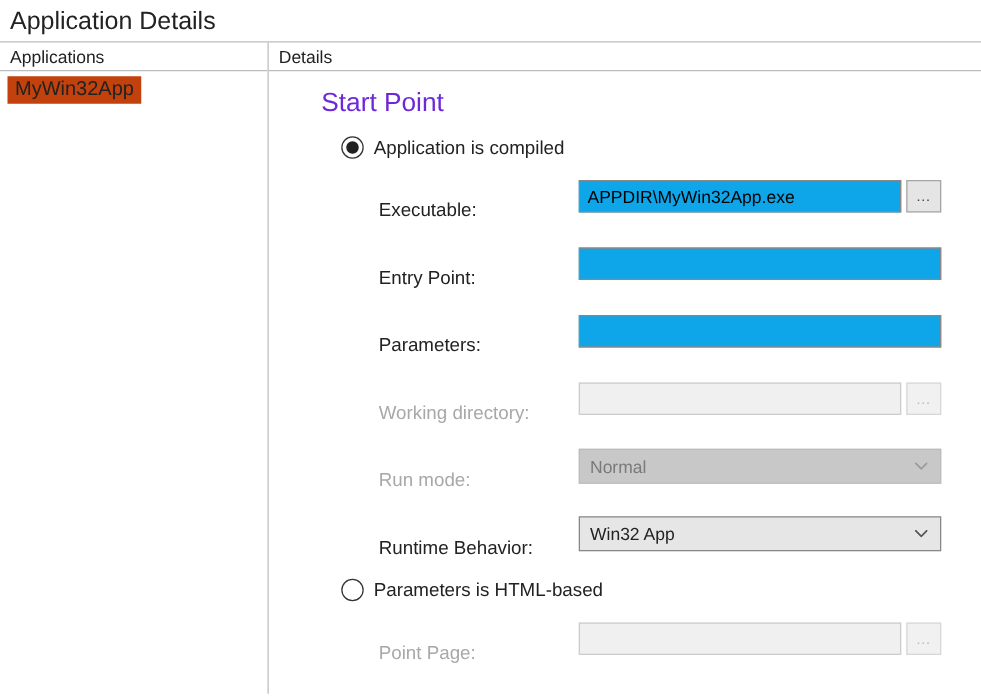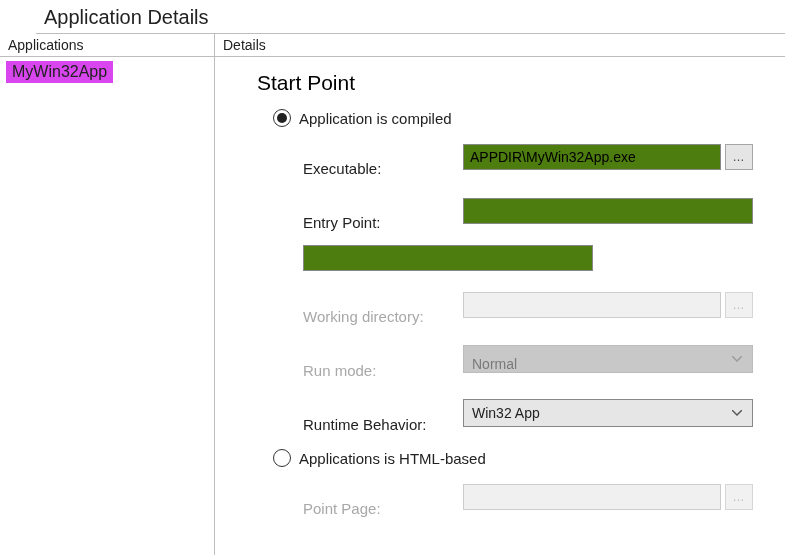--- a/index.html
+++ b/index.html
@@ -10,21 +10,20 @@
     color: #222;
     background: #fff;
     width: 785px;
     height: 557px;
     overflow: hidden;
   }
   .window-title {
     padding: 6px 8px 4px 8px;
     font-size: 20px;
     border-bottom: 1px solid #bdbdbd;
-    margin-left: 36px;
   }
   .columns {
     display: flex;
     height: calc(100% - 36px);
   }
   .sidebar {
     width: 215px;
     flex: 0 0 215px;
     border-right: 1px solid #bdbdbd;
   }
@@ -32,34 +31,34 @@
     padding: 3px 8px;
     border-bottom: 1px solid #bdbdbd;
     font-size: 14px;
   }
   .sidebar-list {
     padding: 4px 6px;
   }
   .app-item {
     display: inline-block;
     padding: 2px 6px;
-    background: #d946ef;
+    background: #c2410c;
     font-size: 16px;
     cursor: default;
   }
   .details {
     flex: 1;
     display: flex;
     flex-direction: column;
   }
   .details-body {
     padding: 14px 18px 18px 40px;
   }
   .section-title {
-    color: #000000;
+    color: #6d28d9;
     font-size: 21px;
     font-weight: 400;
     margin: 0 0 14px 2px;
   }
   .radio-row {
     display: flex;
     align-items: center;
     gap: 8px;
     margin: 4px 0 10px 18px;
     font-size: 15px;
@@ -89,21 +88,21 @@
     margin-top: 23px;
   }
   .form-label.disabled { color: #a8a8a8; }
   .text-input {
     flex: 0 0 258px;
     height: 26px;
     border: 1px solid #888;
     padding: 2px 6px;
     font-size: 14px;
     font-family: inherit;
-    background: #4d7c0f;
+    background: #0ea5e9;
   }
   .text-input:disabled {
     background: #f0f0f0;
     border-color: #ccc;
     color: #888;
   }
   .browse-btn {
     width: 28px; height: 26px;
     margin-left: 4px;
     background: #e5e5e5;
@@ -129,21 +128,20 @@
     align-items: center;
     padding: 0 8px;
     position: relative;
     cursor: pointer;
   }
   .select-wrap.disabled {
     background: #c8c8c8;
     color: #7a7a7a;
     border-color: #bcbcbc;
     cursor: default;
-    align-items: flex-end;
   }
   .select-wrap .chevron {
     position: absolute;
     right: 10px;
     top: 50%;
     transform: translateY(-50%);
     width: 10px; height: 6px;
   }
   .chevron svg { display:block; }
 </style>
@@ -177,20 +175,21 @@
             <span>…</span>
           </div>
       </div>
 
       <div class="form-row">
         <div class="form-label">Entry Point:</div>
         <input class="text-input" style="flex: 0 0 290px;" value="">
       </div>
 
       <div class="form-row">
+        <div class="form-label">Parameters:</div>
         <input class="text-input" style="flex: 0 0 290px;" value="">
       </div>
 
       <div class="form-row">
         <div class="form-label disabled">Working directory:</div>
         <input class="text-input" style="flex: 0 0 258px;" disabled="" value="">
         <div class="browse-btn disabled">
             <span>…</span>
           </div>
       </div>
@@ -215,21 +214,21 @@
           <span class="chevron">
               <svg width="10" height="6" viewBox="0 0 10 6">
                 <path d="M0 0 L5 5 L10 0" fill="none" stroke="#555" stroke-width="1.4"></path>
               </svg>
             </span>
         </div>
       </div>
 
       <div class="radio-row">
         <span class="radio"></span>
-        <span>Applications is HTML-based</span>
+        <span>Parameters is HTML-based</span>
       </div>
 
       <div class="form-row">
         <div class="form-label disabled">Point Page:</div>
         <input class="text-input" style="flex: 0 0 258px;" disabled="" value="">
         <div class="browse-btn disabled">
             <span>…</span>
           </div>
       </div>
 

